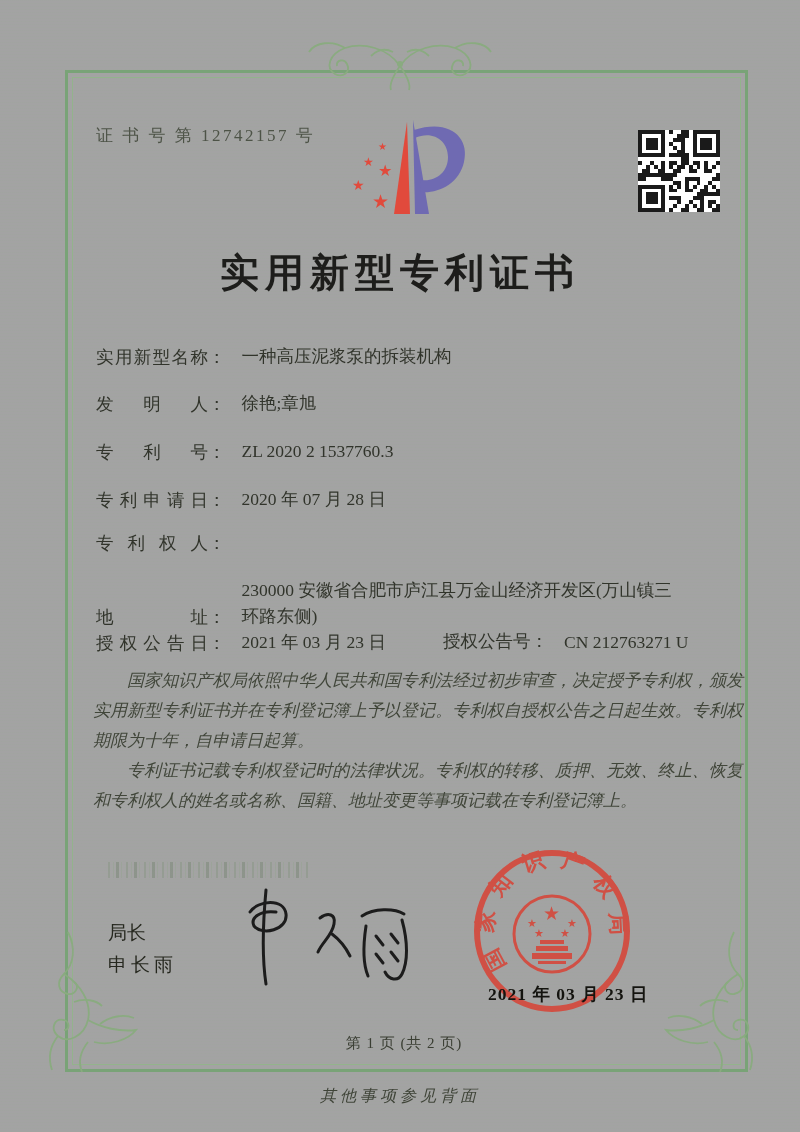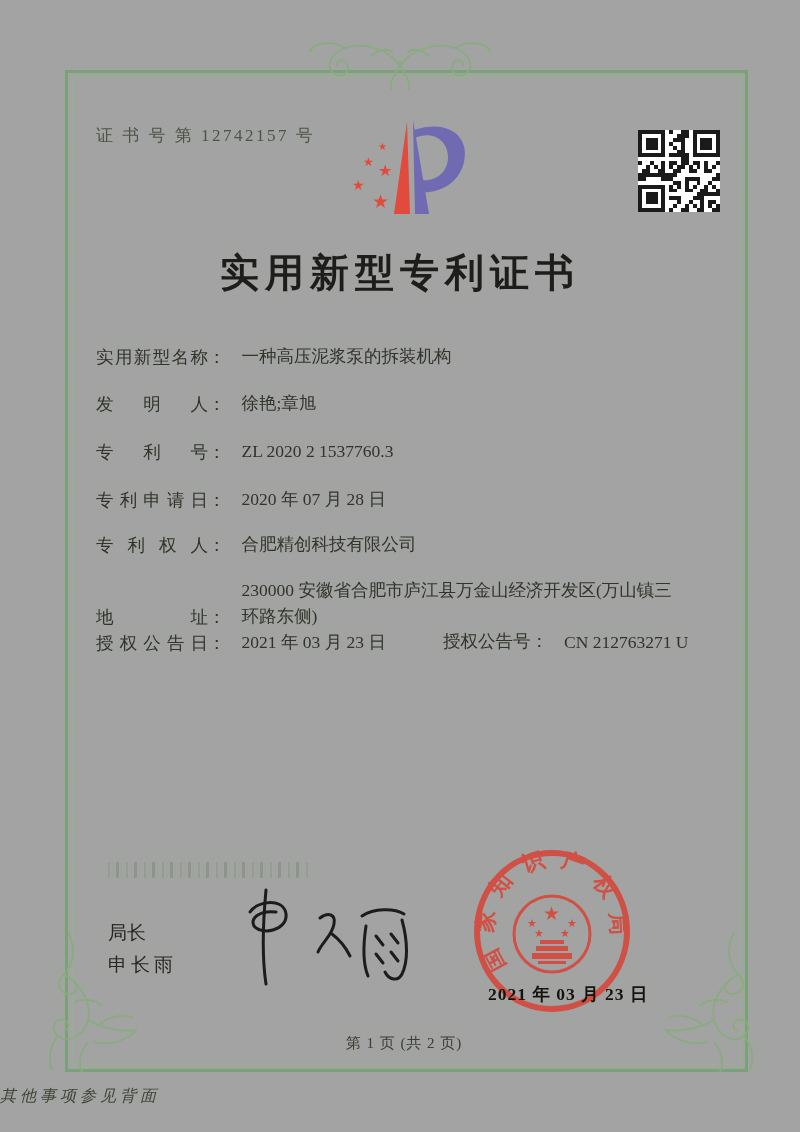--- a/index.html
+++ b/index.html
@@ -26,21 +26,21 @@
   .paras p{margin:0;text-indent:2em;}
   .barcode{left:108px;top:862px;width:200px;height:16px;opacity:.7;
     background:repeating-linear-gradient(90deg,#8f998c 0 2px,transparent 2px 5px,#99a396 5px 6px,
     transparent 6px 8px,#848e81 8px 11px,transparent 11px 13px,#99a396 13px 14px,transparent 14px 18px);}
   .signer-title{left:108px;top:920px;font-size:19px;color:#26281f;font-family:"Liberation Sans","DejaVu Sans",sans-serif;}
   .signer-name{left:108px;top:952px;font-size:19px;letter-spacing:4px;color:#26281f;font-family:Liberation Sans, sans-serif;}
   .signature{left:228px;top:880px;}
   .seal{left:472px;top:848px;}
   .seal-date{left:488px;top:982px;font-size:17.5px;font-weight:600;letter-spacing:1px;color:#14140f;}
   .page-num{left:8px;right:0;top:1034px;text-align:center;font-size:15px;color:#3a3e33;letter-spacing:1px;}
-  .back-note{left:0;right:0;top:1086px;text-align:left;font-size:16px;color:#3f4438;
+  .back-note{left:0;right:0;top:1086px;text-align:center;font-size:16px;color:#3f4438;
     font-style:italic;letter-spacing:4px;}
   .qr{left:638px;top:130px;width:82px;height:82px;background:#fff;}
   .logo{left:338px;top:114px;}
   .flourish-top{left:285px;top:36px;}
   .flourish-bl{left:40px;top:928px;}
   .flourish-br{left:652px;top:928px;transform:scaleX(-1);}
   svg{display:block;}
 </style>
 </head>
 <body>
@@ -331,38 +331,41 @@
     <span class="value-cell">ZL 2020 2 1537760.3</span>
   </div>
   <div class="abs field-row" style="top:486px">
     <span class="label-cell">专利申请日</span>
       <span class="colon">：</span>
     <span class="value-cell">2020 年 07 月 28 日</span>
   </div>
   <div class="abs field-row" style="top:531px">
     <span class="label-cell">专利权人</span>
       <span class="colon">：</span>
-    <span class="value-cell">合肥精创科技有限公司</span>
   </div>
   <div class="abs field-row addr" style="top:577px">
     <span class="label-cell">地址</span>
       <span class="colon">：</span>
     <span class="value-cell">230000 安徽省合肥市庐江县万金山经济开发区(万山镇三环路东侧)</span>
   </div>
   <div class="abs field-row" style="top:629px;position:absolute;">
     <span class="label-cell">授权公告日</span>
       <span class="colon">：</span>
     <span class="value-cell">2021 年 03 月 23 日</span>
     <span class="grant-group2">
       <span>授权公告号</span>
         <span class="colon">：</span>
       <span class="value-cell">CN 212763271 U</span>
     </span>
   </div>
 
+  <div class="abs paras">
+    <p>国家知识产权局依照中华人民共和国专利法经过初步审查，决定授予专利权，颁发实用新型专利证书并在专利登记簿上予以登记。专利权自授权公告之日起生效。专利权期限为十年，自申请日起算。</p>
+    <p>专利证书记载专利权登记时的法律状况。专利权的转移、质押、无效、终止、恢复和专利权人的姓名或名称、国籍、地址变更等事项记载在专利登记簿上。</p>
+  </div>
 
   <div class="abs barcode"></div>
 
   <div class="abs signer-title">局长</div>
   <div class="abs signer-name">申长雨</div>
   <svg class="abs signature" width="185" height="108" viewBox="0 0 185 108" fill="none" stroke="#1c1c1c" stroke-width="3" stroke-linecap="round">
     <path d="M38 10 C35 42 34 78 38 104"></path>
     <path d="M22 32 C30 20 56 18 58 34 C60 50 34 56 26 46 C22 38 32 30 48 32"></path>
     <path d="M92 38 C100 32 108 34 106 44 C104 56 94 62 90 72 M104 54 C112 60 118 68 122 76"></path>
     <path d="M134 36 C146 28 166 28 176 34"></path>

